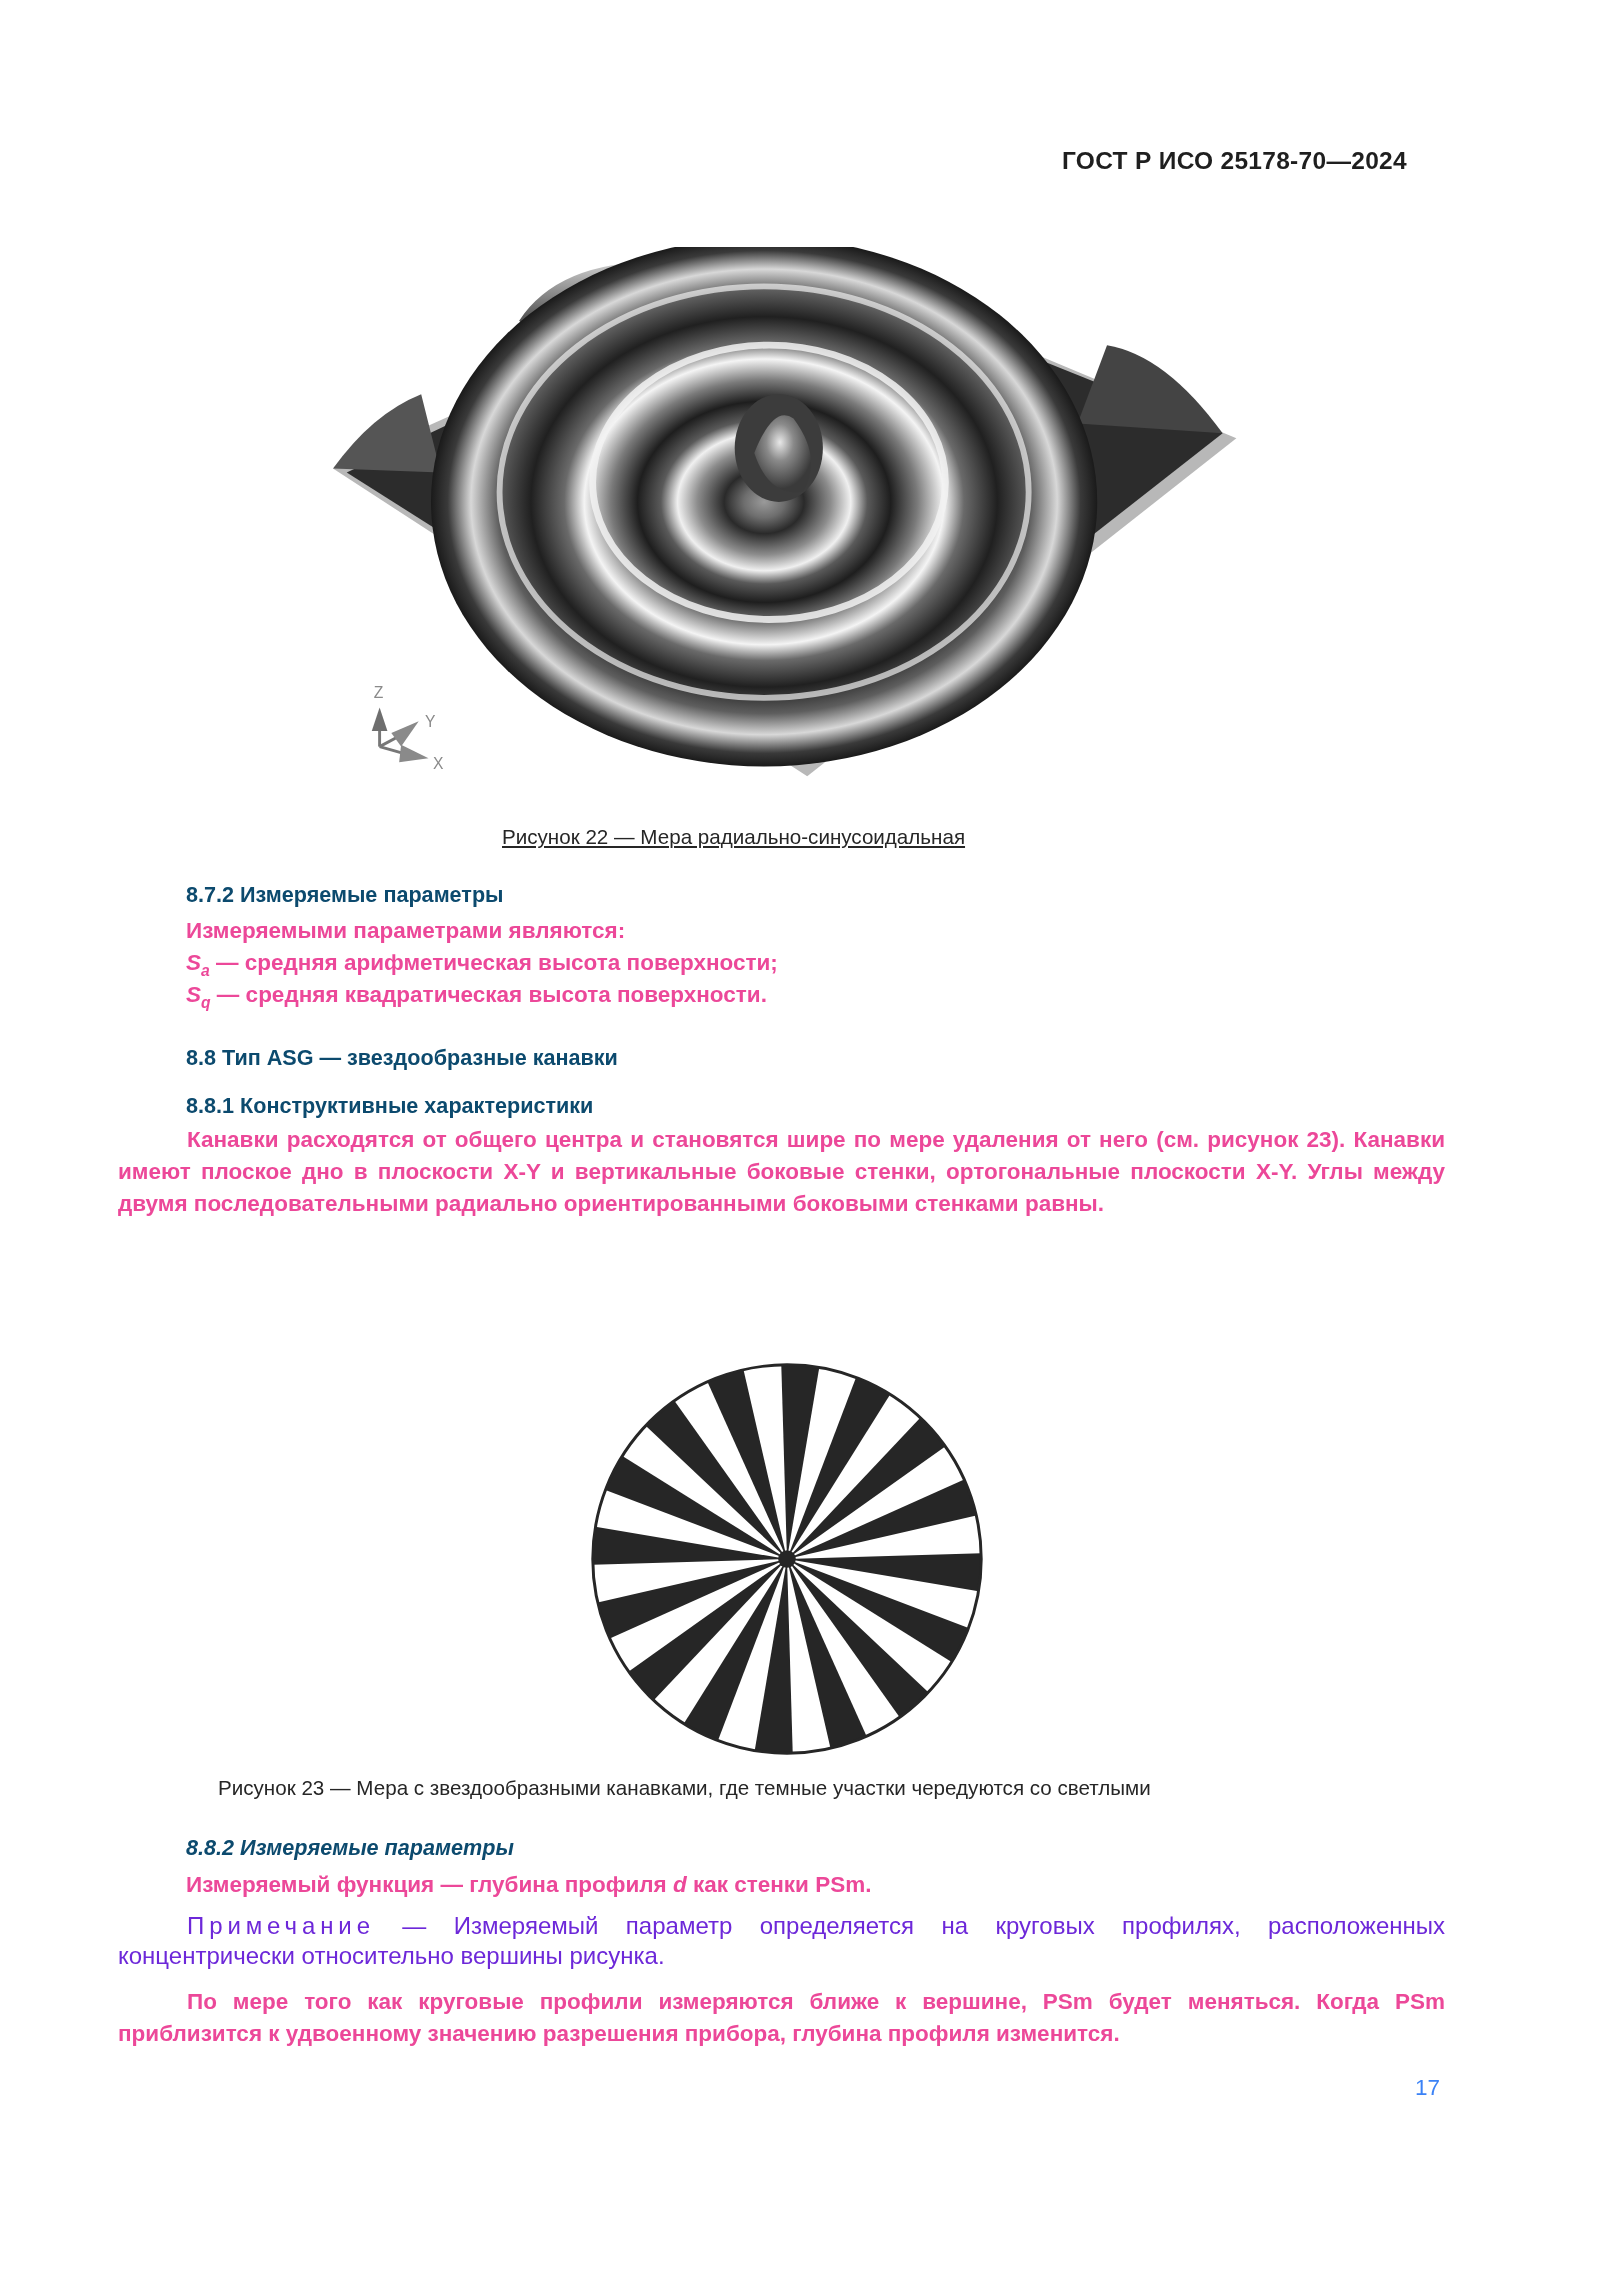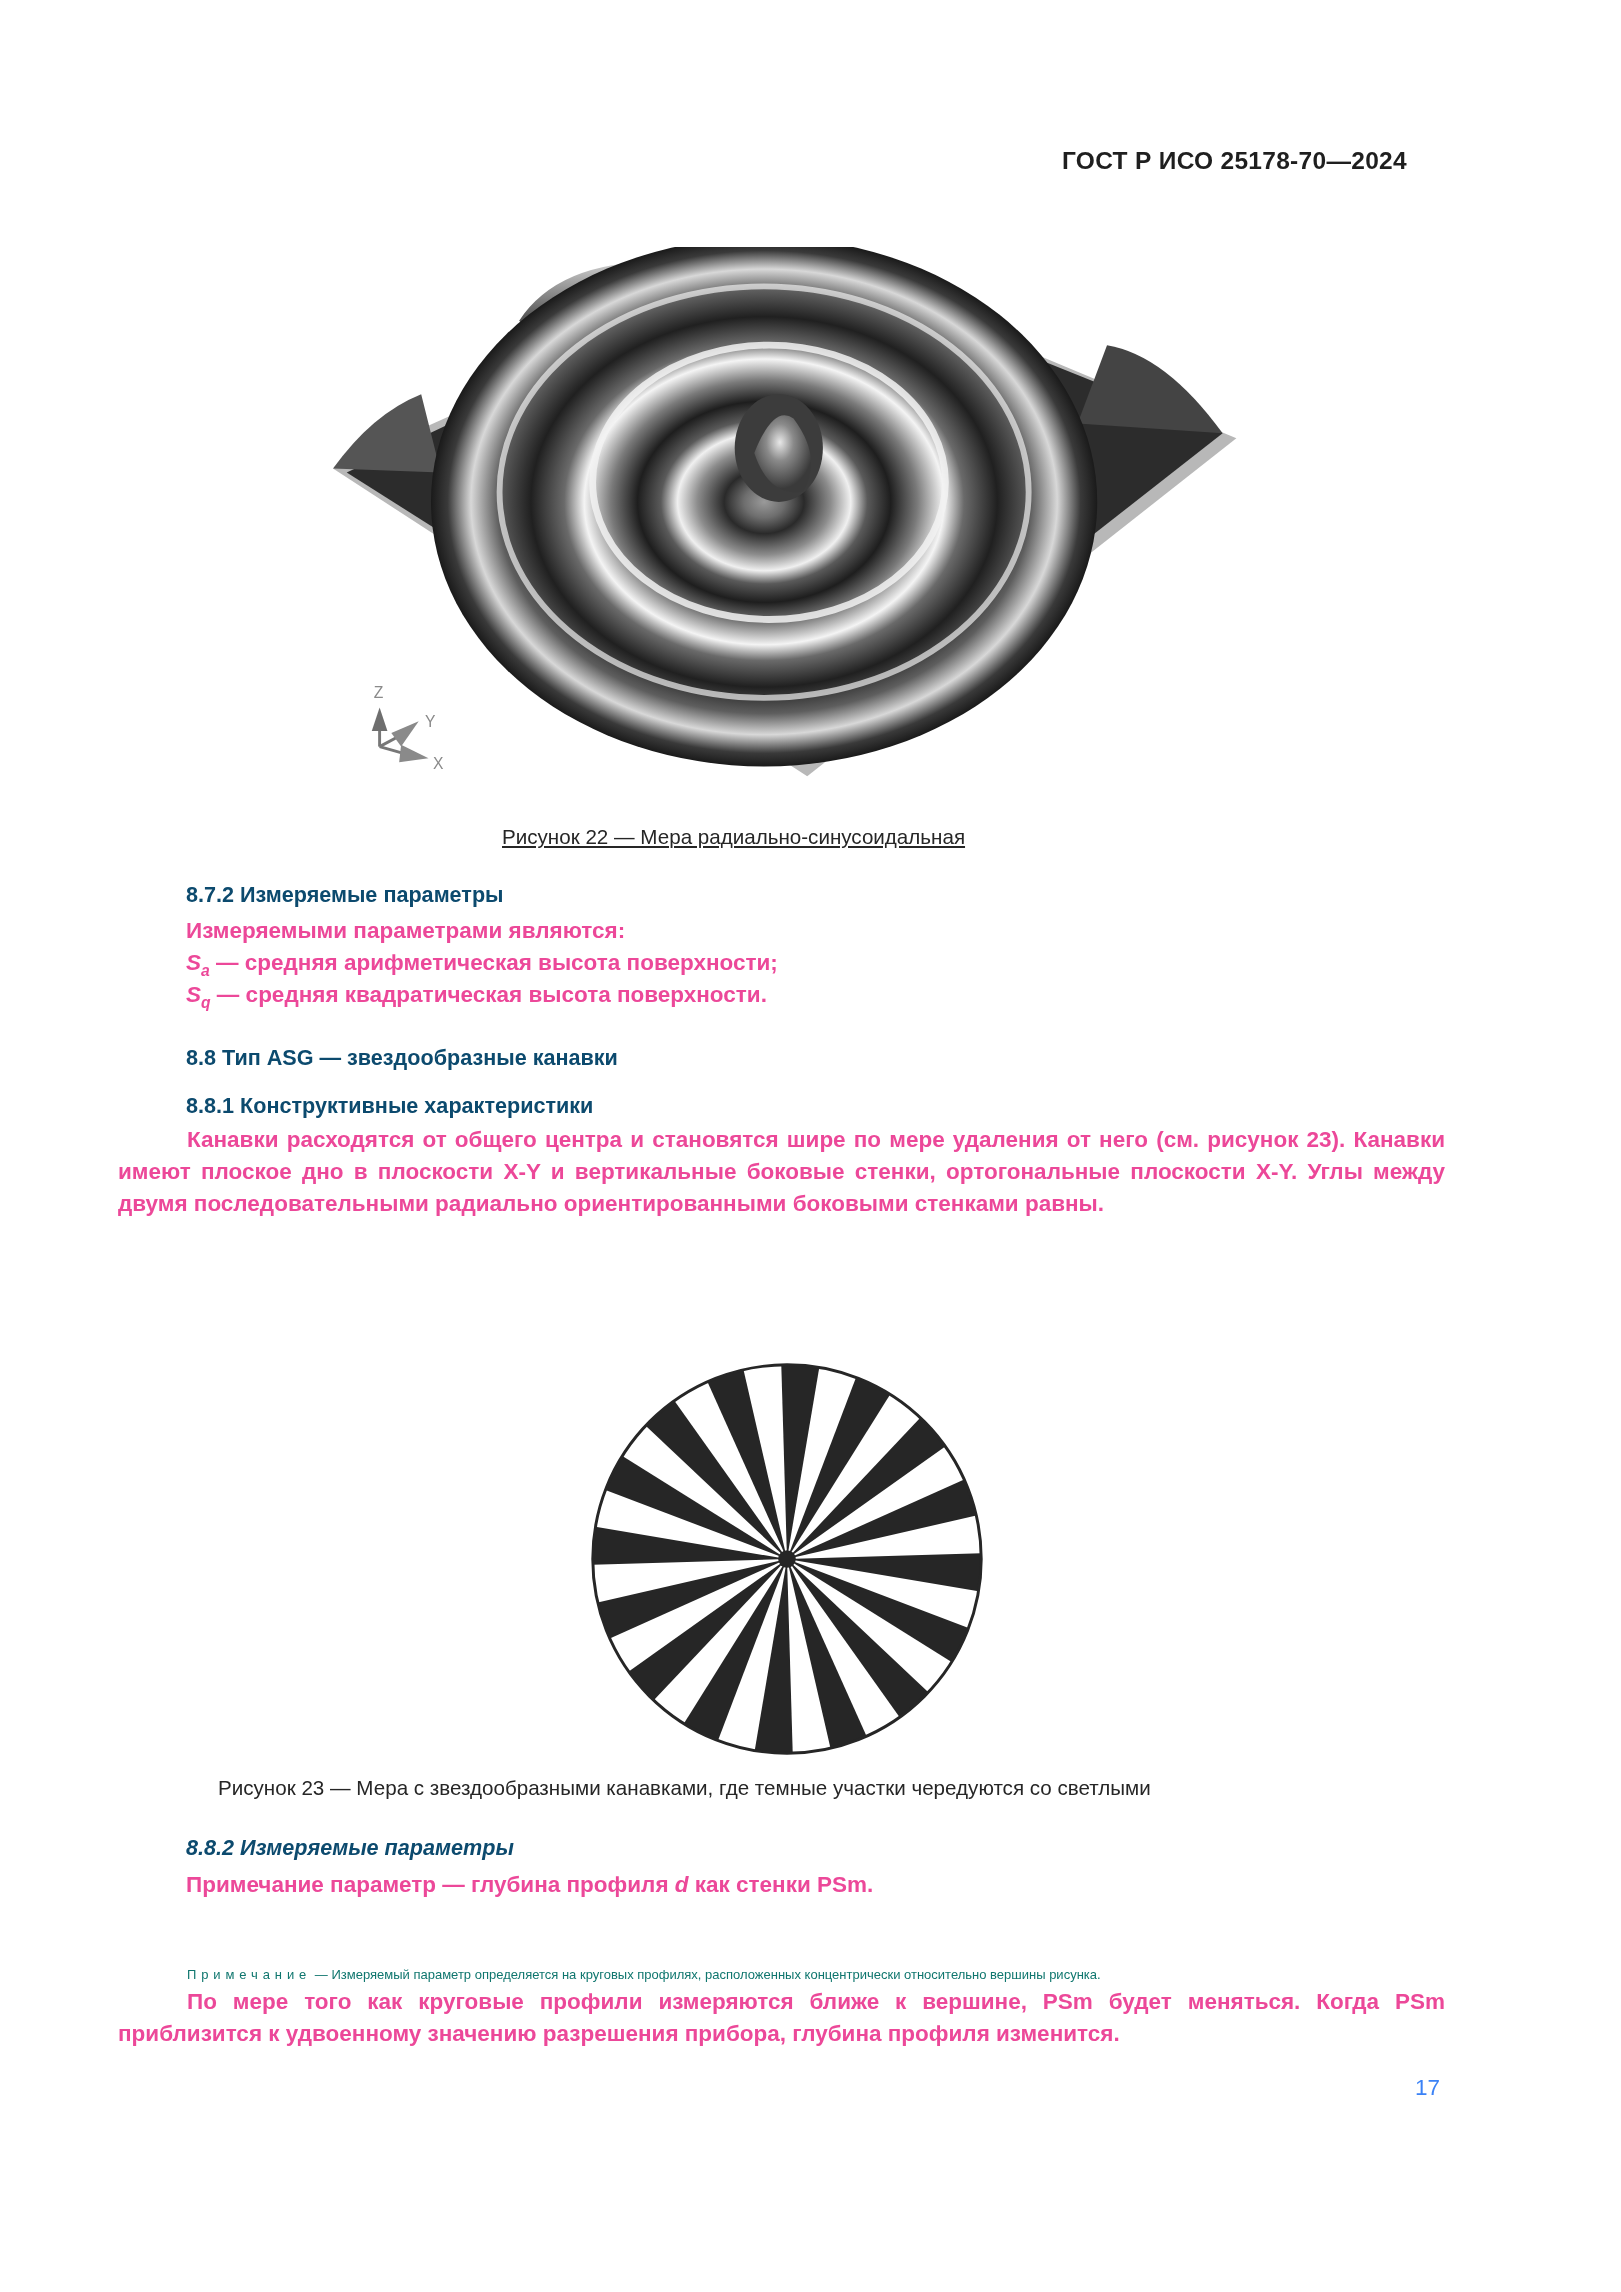--- a/index.html
+++ b/index.html
@@ -21,21 +21,21 @@
   .p872c { left: 186px; top: 979px; }
   .sym { font-style: italic; }
   .sym sub { font-size: 15.7px; font-style: italic; vertical-align: -5.9px; }
   .h88 { left: 186px; top: 1045px; }
   .h881 { left: 186px; top: 1093px; }
   .body881 { left: 118px; top: 1124px; width: 1327px; }
   .body881 p { margin: 0; text-indent: 69px; }
   .fig23 { left: 581px; top: 1353px; width: 412px; height: 412px; }
   .h882 { left: 186px; top: 1835px; font-style: italic; }
   .p882 { left: 186px; top: 1869px; }
-  .note { left: 118px; top: 1960px; width: 1327px; font-size: 13px; line-height: 30px; color: #0f766e; text-indent: 69px; text-align: justify; text-align-last: left; }
+  .note { left: 118px; top: 1911px; width: 1327px; font-size: 24px; line-height: 30px; color: #6d28d9; text-indent: 69px; text-align: justify; text-align-last: left; }
   .note-label { letter-spacing: 4.9px; }
   .final { left: 118px; top: 1986px; width: 1327px; text-indent: 69px; }
   .page-num { left: 1415px; top: 2075px; font-size: 22.5px; color: #3b82f6; }
 </style>
 </head>
 <body>
 
 <div class="abs std-header">ГОСТ Р ИСО 25178-70—2024</div>
 
 <div class="abs fig22">
@@ -146,21 +146,21 @@
       <path d="M0,0 L-144.06937736094585,-135.82346817405812 A198,198 0 0 1 -114.8032805290498,-161.32019954044284 Z" fill="#262626"></path>
       <path d="M0,0 L-81.12535800884389,-180.6174861078985 A198,198 0 0 1 -44.32983347598288,-192.97374397568086 Z" fill="#262626"></path>
       <circle cx="0" cy="0" r="9" fill="#262626"></circle>
       <circle cx="0" cy="0" r="198" fill="none" stroke="#262626" stroke-width="3"></circle>
     </svg>
 </div>
 <div class="abs caption cap23">Рисунок 23 — Мера с звездообразными канавками, где темные участки чередуются со светлыми</div>
 
 <div class="abs heading h882">8.8.2 Измеряемые параметры</div>
 <div class="abs para p882">
-  <span>Примечание параметр — глубина профиля </span><span style="font-style:italic">d</span><span> как стенки PSm.</span>
+  <span>Измеряемый функция — глубина профиля </span><span style="font-style:italic">d</span><span> как стенки PSm.</span>
 </div>
 <div class="abs note">
   <span class="note-label">Примечание</span><span> — Измеряемый параметр определяется на круговых профилях, расположенных концентрически относительно вершины рисунка.</span>
 </div>
 <div class="abs para justify final">По мере того как круговые профили измеряются ближе к вершине, PSm будет меняться. Когда PSm приблизится к удвоенному значению разрешения прибора, глубина профиля изменится.</div>
 
 <div class="abs page-num">17</div>
 
 
 </body></html>

